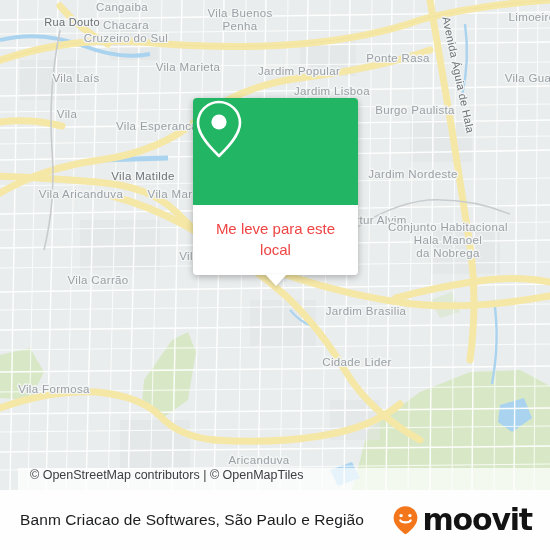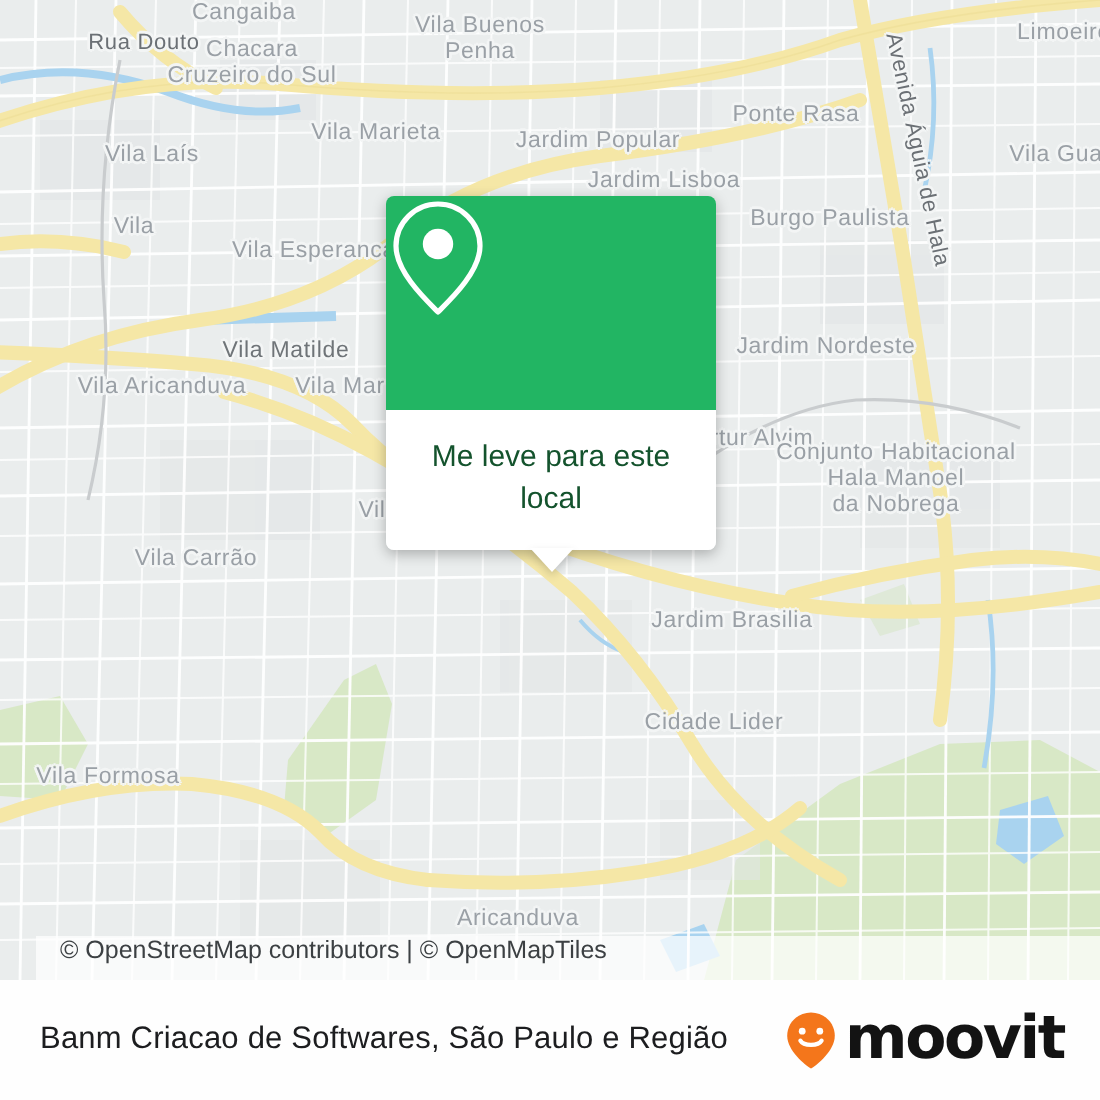--- a/index.html
+++ b/index.html
@@ -43,21 +43,21 @@
   }
   #popup-head{
     height:107px;background:#22b563;
     border-radius:4px 4px 0 0;
     display:flex;align-items:center;justify-content:center;
   }
   #popup-body{
     background:#ffffff;border-radius:0 0 4px 4px;
     padding:13px 14px 15px;
     text-align:center;
-    color:#14532d;
+    color:#ef4444;
     font-size:15px;
     line-height:21px;
   }
   #popup-tail{
     position:absolute;left:50%;bottom:-11px;margin-left:-11px;
     width:0;height:0;
     border-left:11px solid transparent;
     border-right:11px solid transparent;
     border-top:12px solid #ffffff;
     filter:drop-shadow(0 2px 2px rgba(0,0,0,.16));

